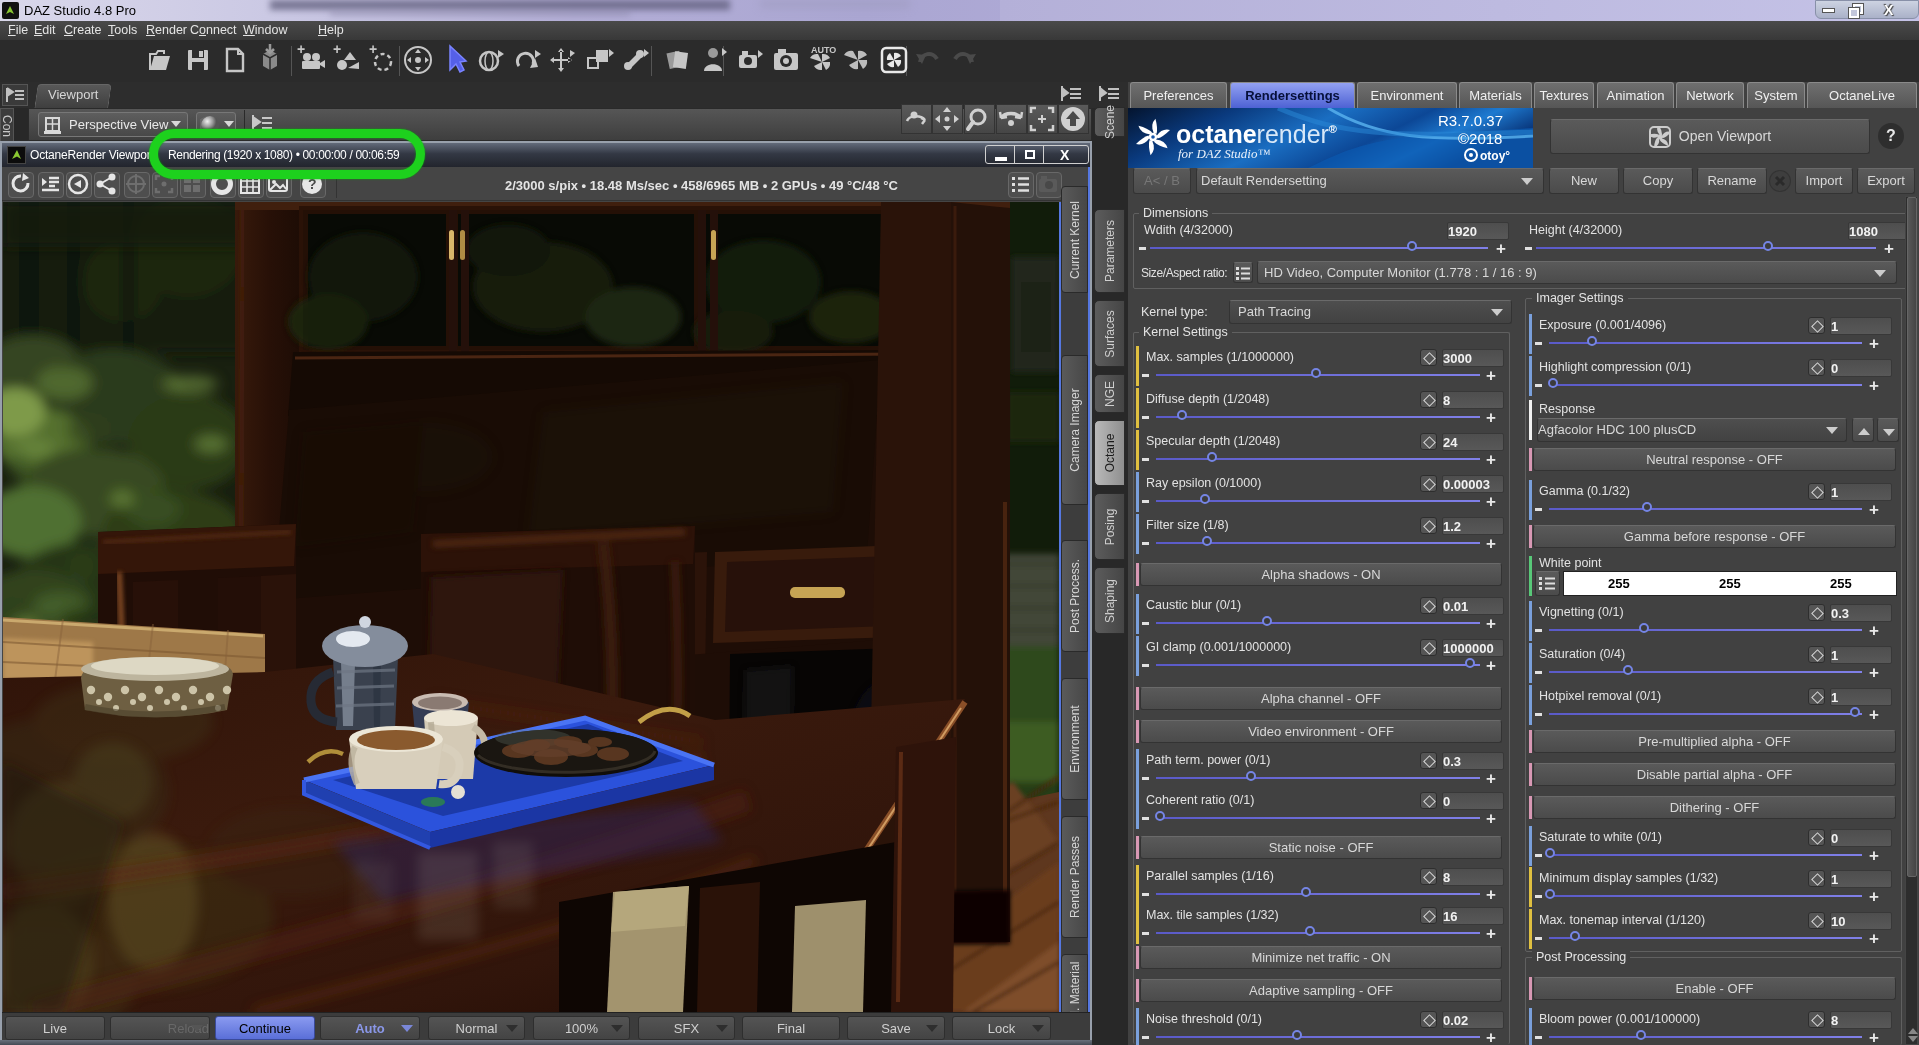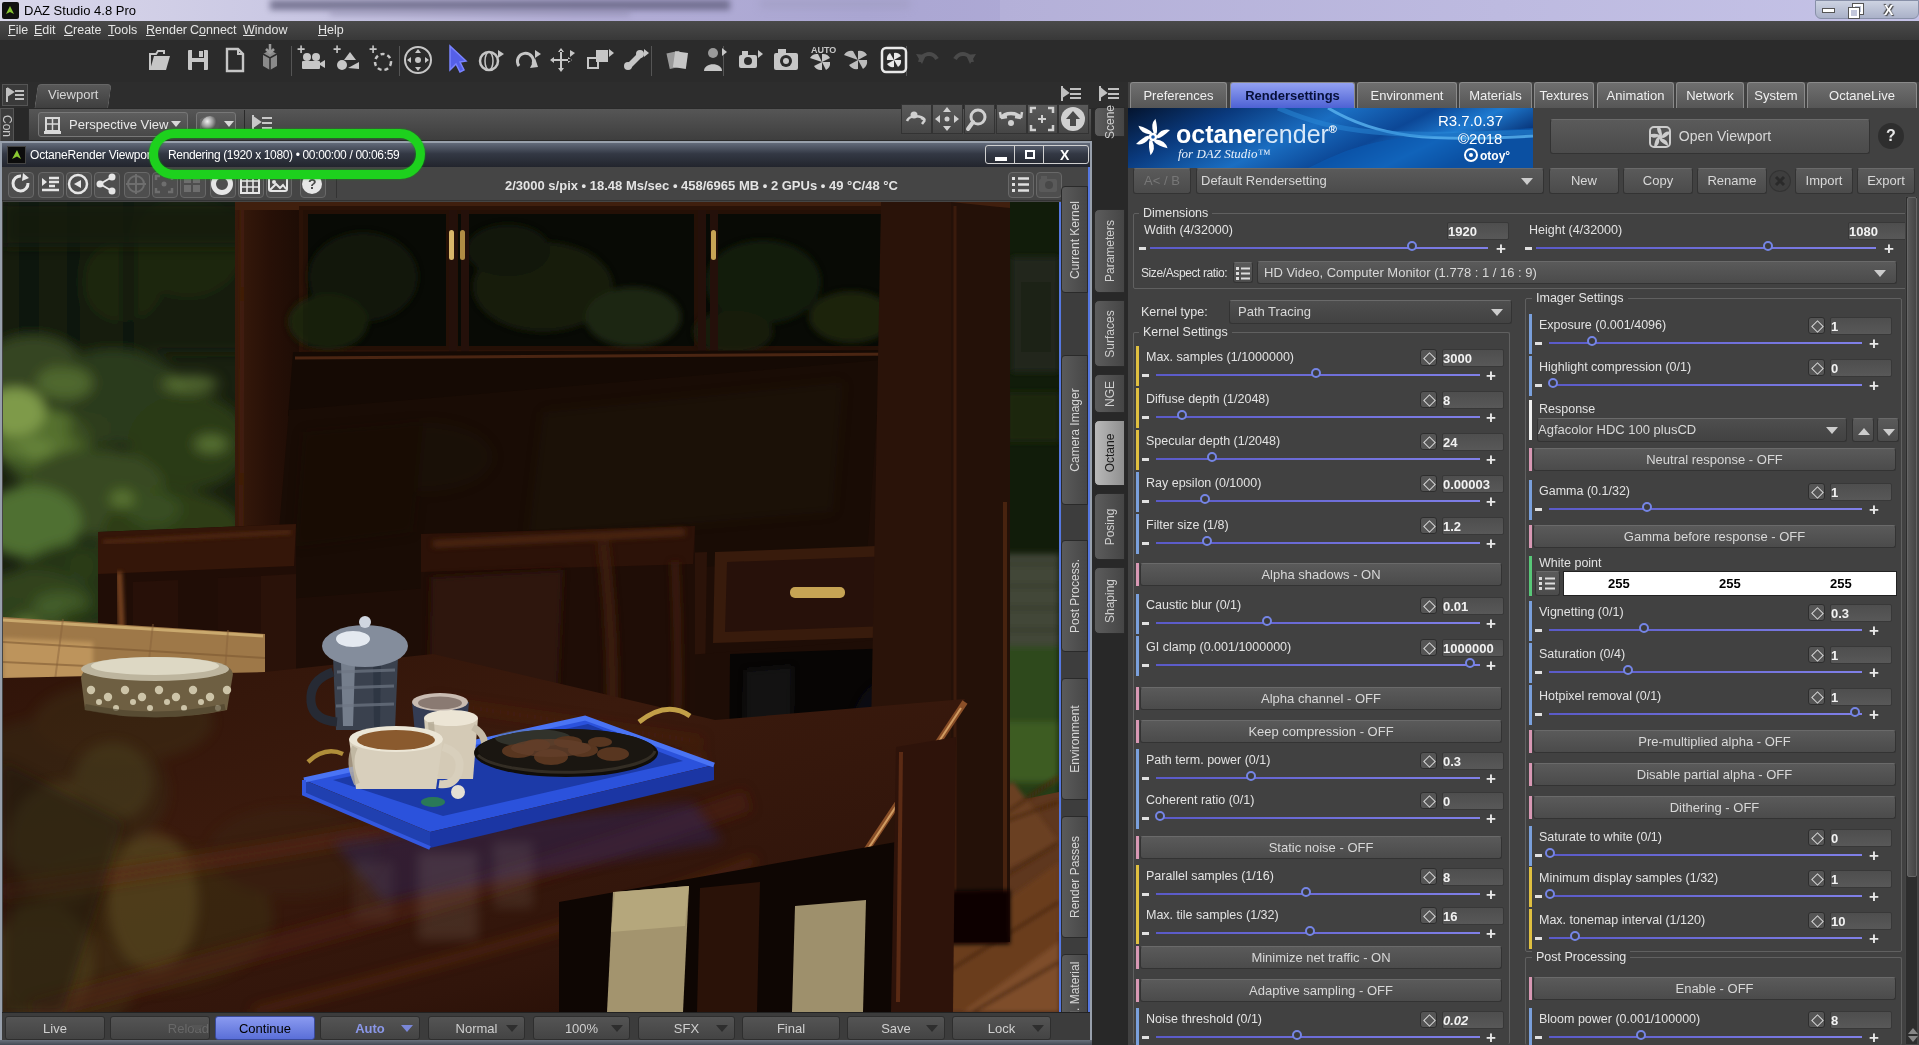--- a/index.html
+++ b/index.html
@@ -816,21 +816,21 @@
 <div class="lbl a" style="left:1146px;top:640px;">GI clamp (0.001/1000000)</div>
 <div class="dia" style="left:1420px;top:639px;"></div>
 <div class="val" style="left:1442px;top:639px;width:62px;height:18px;line-height:17px;">1000000</div>
 <div class="minus" style="left:1142px;top:664px;"></div>
 <div class="track" style="left:1156px;top:664px;width:324px;"></div>
 <div class="knob" style="left:1465px;top:658px;"></div>
 <div class="plus" style="left:1486px;top:661px;">+</div>
 <div class="cbar" style="left:1136px;top:687px;height:23px;background:#d898b4;"></div>
 <div class="btn" style="left:1140px;top:687px;width:362px;height:23px;line-height:21px;">Alpha channel - OFF</div>
 <div class="cbar" style="left:1136px;top:720px;height:23px;background:#d898b4;"></div>
-<div class="btn" style="left:1140px;top:720px;width:362px;height:23px;line-height:21px;">Keep compression - OFF</div>
+<div class="btn" style="left:1140px;top:720px;width:362px;height:23px;line-height:21px;">Video environment - OFF</div>
 <div class="cbar" style="left:1136px;top:749px;height:40px;background:#7aa0dc;"></div>
 <div class="lbl a" style="left:1146px;top:753px;">Path term. power (0/1)</div>
 <div class="dia" style="left:1420px;top:752px;"></div>
 <div class="val" style="left:1442px;top:752px;width:62px;height:18px;line-height:17px;">0.3</div>
 <div class="minus" style="left:1142px;top:777px;"></div>
 <div class="track" style="left:1156px;top:777px;width:324px;"></div>
 <div class="knob" style="left:1246px;top:771px;"></div>
 <div class="plus" style="left:1486px;top:774px;">+</div>
 <div class="cbar" style="left:1136px;top:789px;height:40px;background:#7aa0dc;"></div>
 <div class="lbl a" style="left:1146px;top:793px;">Coherent ratio (0/1)</div>
@@ -858,21 +858,21 @@
 <div class="track" style="left:1156px;top:932px;width:324px;"></div>
 <div class="knob" style="left:1305px;top:926px;"></div>
 <div class="plus" style="left:1486px;top:929px;">+</div>
 <div class="cbar" style="left:1136px;top:946px;height:23px;background:#d898b4;"></div>
 <div class="btn" style="left:1140px;top:946px;width:362px;height:23px;line-height:21px;">Minimize net traffic - ON</div>
 <div class="cbar" style="left:1136px;top:979px;height:23px;background:#d898b4;"></div>
 <div class="btn" style="left:1140px;top:979px;width:362px;height:23px;line-height:21px;">Adaptive sampling - OFF</div>
 <div class="cbar" style="left:1136px;top:1008px;height:40px;background:#7aa0dc;"></div>
 <div class="lbl a" style="left:1146px;top:1012px;">Noise threshold (0/1)</div>
 <div class="dia" style="left:1420px;top:1011px;"></div>
-<div class="val" style="left:1442px;top:1011px;width:62px;height:18px;line-height:17px;font-style:italic;">0.02</div>
+<div class="val" style="left:1442px;top:1011px;width:62px;height:18px;line-height:17px;">0.02</div>
 <div class="minus" style="left:1142px;top:1036px;"></div>
 <div class="track" style="left:1156px;top:1036px;width:324px;"></div>
 <div class="knob" style="left:1292px;top:1030px;"></div>
 <div class="plus" style="left:1486px;top:1033px;">+</div>
 <div class="grp" style="left:1525px;top:298px;width:377px;height:654px;"></div>
 <div class="grplbl" style="left:1532px;top:291px;">Imager Settings</div>
 <div class="cbar" style="left:1529px;top:314px;height:40px;background:#7aa0dc;"></div>
 <div class="lbl a" style="left:1539px;top:318px;">Exposure (0.001/4096)</div>
 <div class="dia" style="left:1808px;top:317px;"></div>
 <div class="val" style="left:1830px;top:317px;width:62px;height:18px;line-height:17px;">1</div>

